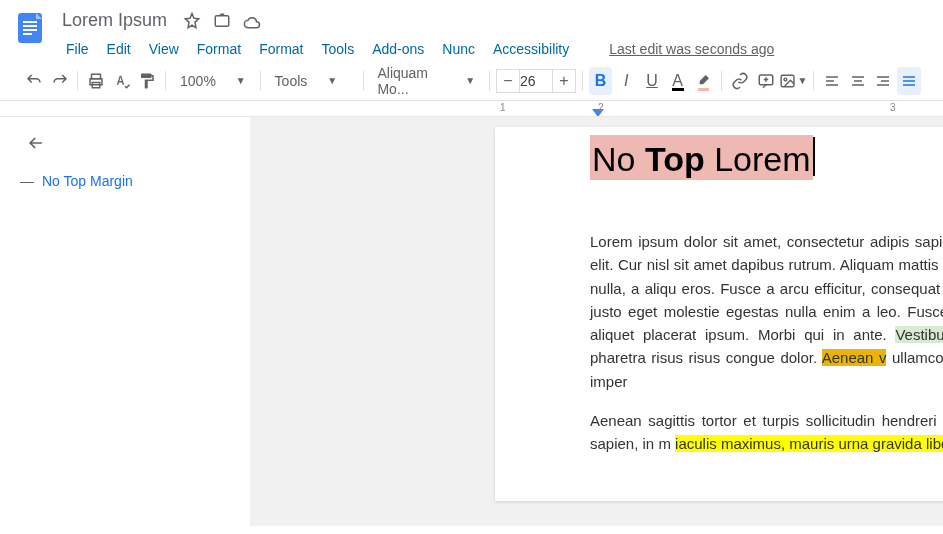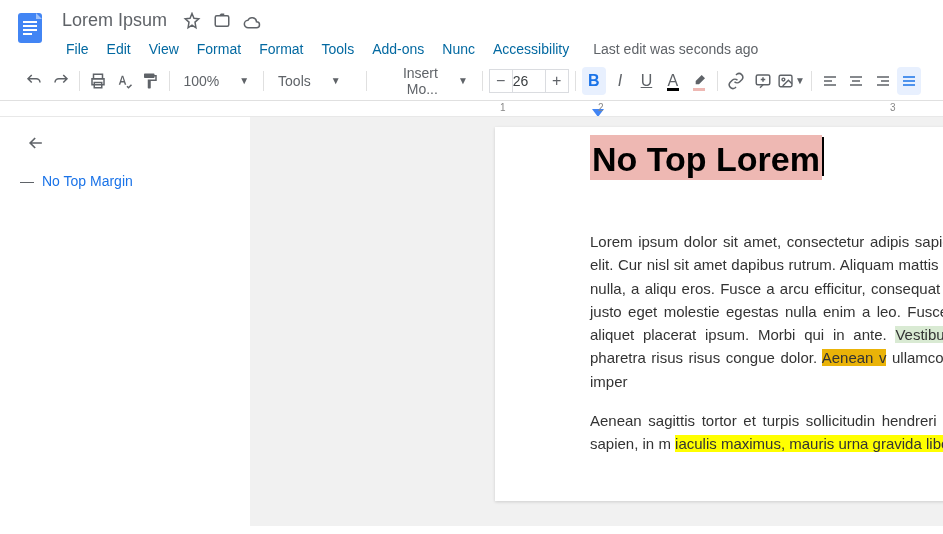--- a/index.html
+++ b/index.html
@@ -7,26 +7,26 @@
 
 .header { display: flex; align-items: flex-start; padding: 8px 10px 0 10px; background: #fff; text-align: right; }
 .logo { width: 40px; height: 40px; display: flex; align-items: center; justify-content: center; margin-right: 8px; }
 .logo svg { width: 36px; height: 36px; }
 .title-area { flex: 1; }
 .title-row { display: flex; align-items: center; gap: 12px; color: #5f6368; }
 .doc-title { font-size: 18px; color: #5f6368; padding: 2px 4px; }
 .title-icon { color: #5f6368; cursor: pointer; width: 18px; height: 18px; display: flex; align-items: center; justify-content: center; }
 .menubar { display: flex; gap: 2px; margin-top: 4px; align-items: center; }
 .menu-item { padding: 4px 8px; font-size: 14px; color: #0369a1; cursor: pointer; border-radius: 4px; }
-.last-edit { margin-left: 14px; font-size: 14px; color: #5f6368; cursor: pointer; }
+.last-edit { margin-left: 30px; font-size: 14px; color: #5f6368; text-decoration: underline; cursor: pointer; }
 
 .toolbar { display: flex; align-items: center; padding: 4px 22px; background: #fff; border-bottom: 1px solid #e0e0e0; gap: 2px; height: 40px; }
 .tb-btn { width: 28px; height: 28px; display: flex; align-items: center; justify-content: center; cursor: pointer; border-radius: 4px; color: #5f6368; font-size: 16px; }
 .tb-sep { width: 1px; height: 20px; background: #e0e0e0; margin: 0 4px; }
-.tb-select { display: flex; align-items: center; padding: 4px 8px; font-size: 14px; color: #5f6368; cursor: pointer; border-radius: 4px; gap: 20px; text-align: right; }
+.tb-select { display: flex; align-items: center; padding: 4px 8px; font-size: 14px; color: #5f6368; cursor: pointer; border-radius: 4px; gap: 20px; }
 .chevron { font-size: 10px; color: #5f6368; }
 .font-size-box { display: flex; align-items: center; }
 .fs-btn { width: 24px; height: 24px; border: 1px solid #dadce0; display: flex; align-items: center; justify-content: center; cursor: pointer; font-size: 16px; color: #5f6368; }
 .fs-input { width: 32px; height: 24px; border: 1px solid #dadce0; border-left: none; border-right: none; text-align: left; font-size: 14px; color: #3c4043; }
 .tb-bold { background: #e8f0fe; color: #1a73e8; font-weight: bold; }
 .tb-align-active { background: #e8f0fe; color: #1a73e8; }
 .color-btn { position: relative; }
 .color-underline { position: absolute; bottom: 4px; left: 6px; right: 6px; height: 3px; }
 
 .ruler { height: 16px; background: #fff; border-bottom: 1px solid #e8e8e8; position: relative; font-size: 9px; color: #888; overflow: hidden; }
@@ -36,21 +36,21 @@
 
 .workspace { display: flex; height: calc(100% - 125px); background: #f8f9fa; }
 .outline { width: 250px; background: #fff; padding: 16px 20px; border-right: 0; }
 .outline-back { color: #5f6368; cursor: pointer; margin-bottom: 20px; margin-left: 6px; font-size: 18px; }
 .outline-item { display: flex; align-items: center; gap: 8px; color: #1a73e8; font-size: 14px; font-weight: 500; cursor: pointer; }
 .outline-dash { color: #5f6368; }
 
 .page-area { flex: 1; background: #f1f1f1; position: relative; overflow: hidden; }
 .page { position: absolute; left: 245px; top: 10px; width: 700px; background: #fff; box-shadow: 0 1px 3px rgba(0,0,0,0.15); padding: 8px 0 30px 95px; }
 .page-title { font-family: 'Roboto Mono', 'Courier New', monospace; font-size: 34px; font-weight: bold; display: inline; background: #eeb8b3; padding: 0 2px; letter-spacing: 0px; position: relative; }
-.page-title .nb { font-weight: 700; }
+.page-title .nb { font-weight: 400; }
 .cursor-mark::after { content: ''; position: absolute; right: -2px; top: 2px; bottom: 4px; width: 2px; background: #000; }
 .body-text { margin-top: 50px; font-size: 15px; color: #333; line-height: 1.55; text-align: justify; }
 .body-text p { margin-bottom: 16px; }
 .hl-green { background: #d9ead3; }
 .hl-pink { background: #eab308; }
 .hl-yellow { background: #ffff00; }
 
 svg { display: block; }
 </style>
 </head>
@@ -137,21 +137,21 @@
       <span>100%</span>
       <span class="chevron">▼</span>
     </div>
   <div class="tb-sep"></div>
   <div class="tb-select" style="min-width:90px">
       <span>Tools</span>
       <span class="chevron">▼</span>
     </div>
   <div class="tb-sep"></div>
   <div class="tb-select" style="min-width:90px">
-      <span>Insert Mo...</span>
+      <span>Aliquam Mo...</span>
       <span class="chevron">▼</span>
     </div>
   <div class="tb-sep"></div>
   <div class="font-size-box">
     <div class="fs-btn">−</div>
     <input class="fs-input" value="26" style="">
     <div class="fs-btn">+</div>
   </div>
   <div class="tb-sep"></div>
   <div class="tb-btn tb-bold">

